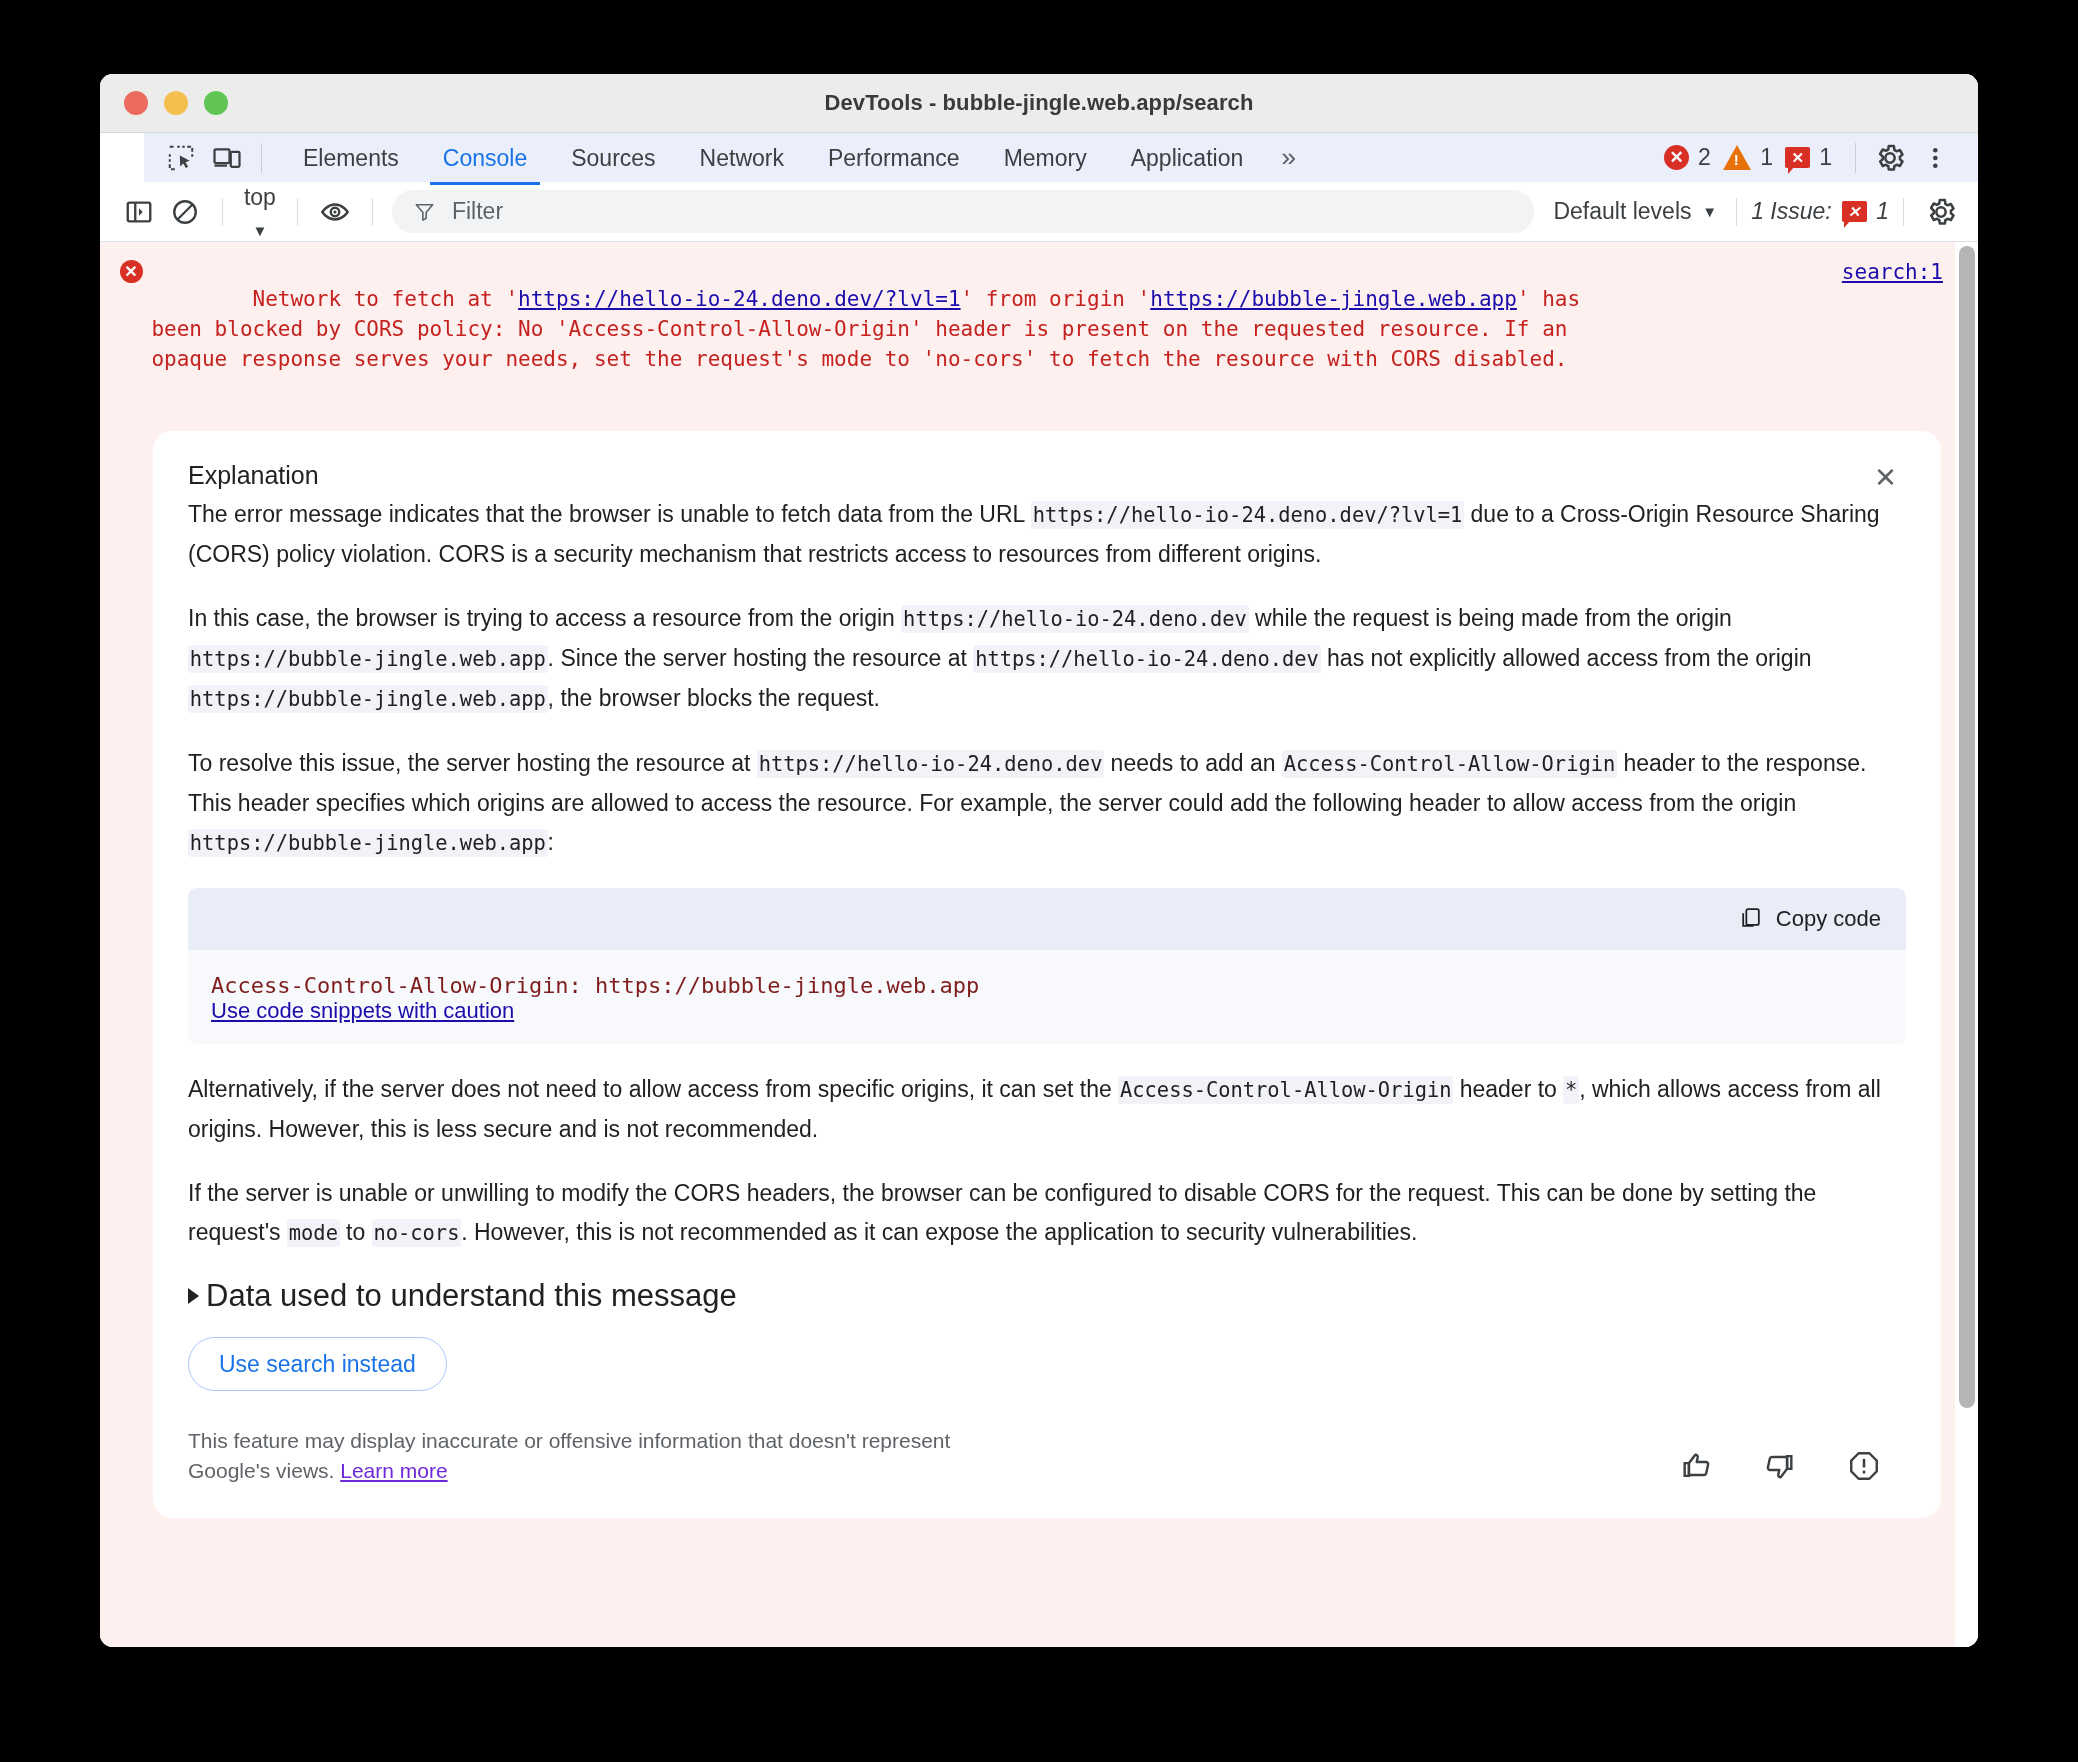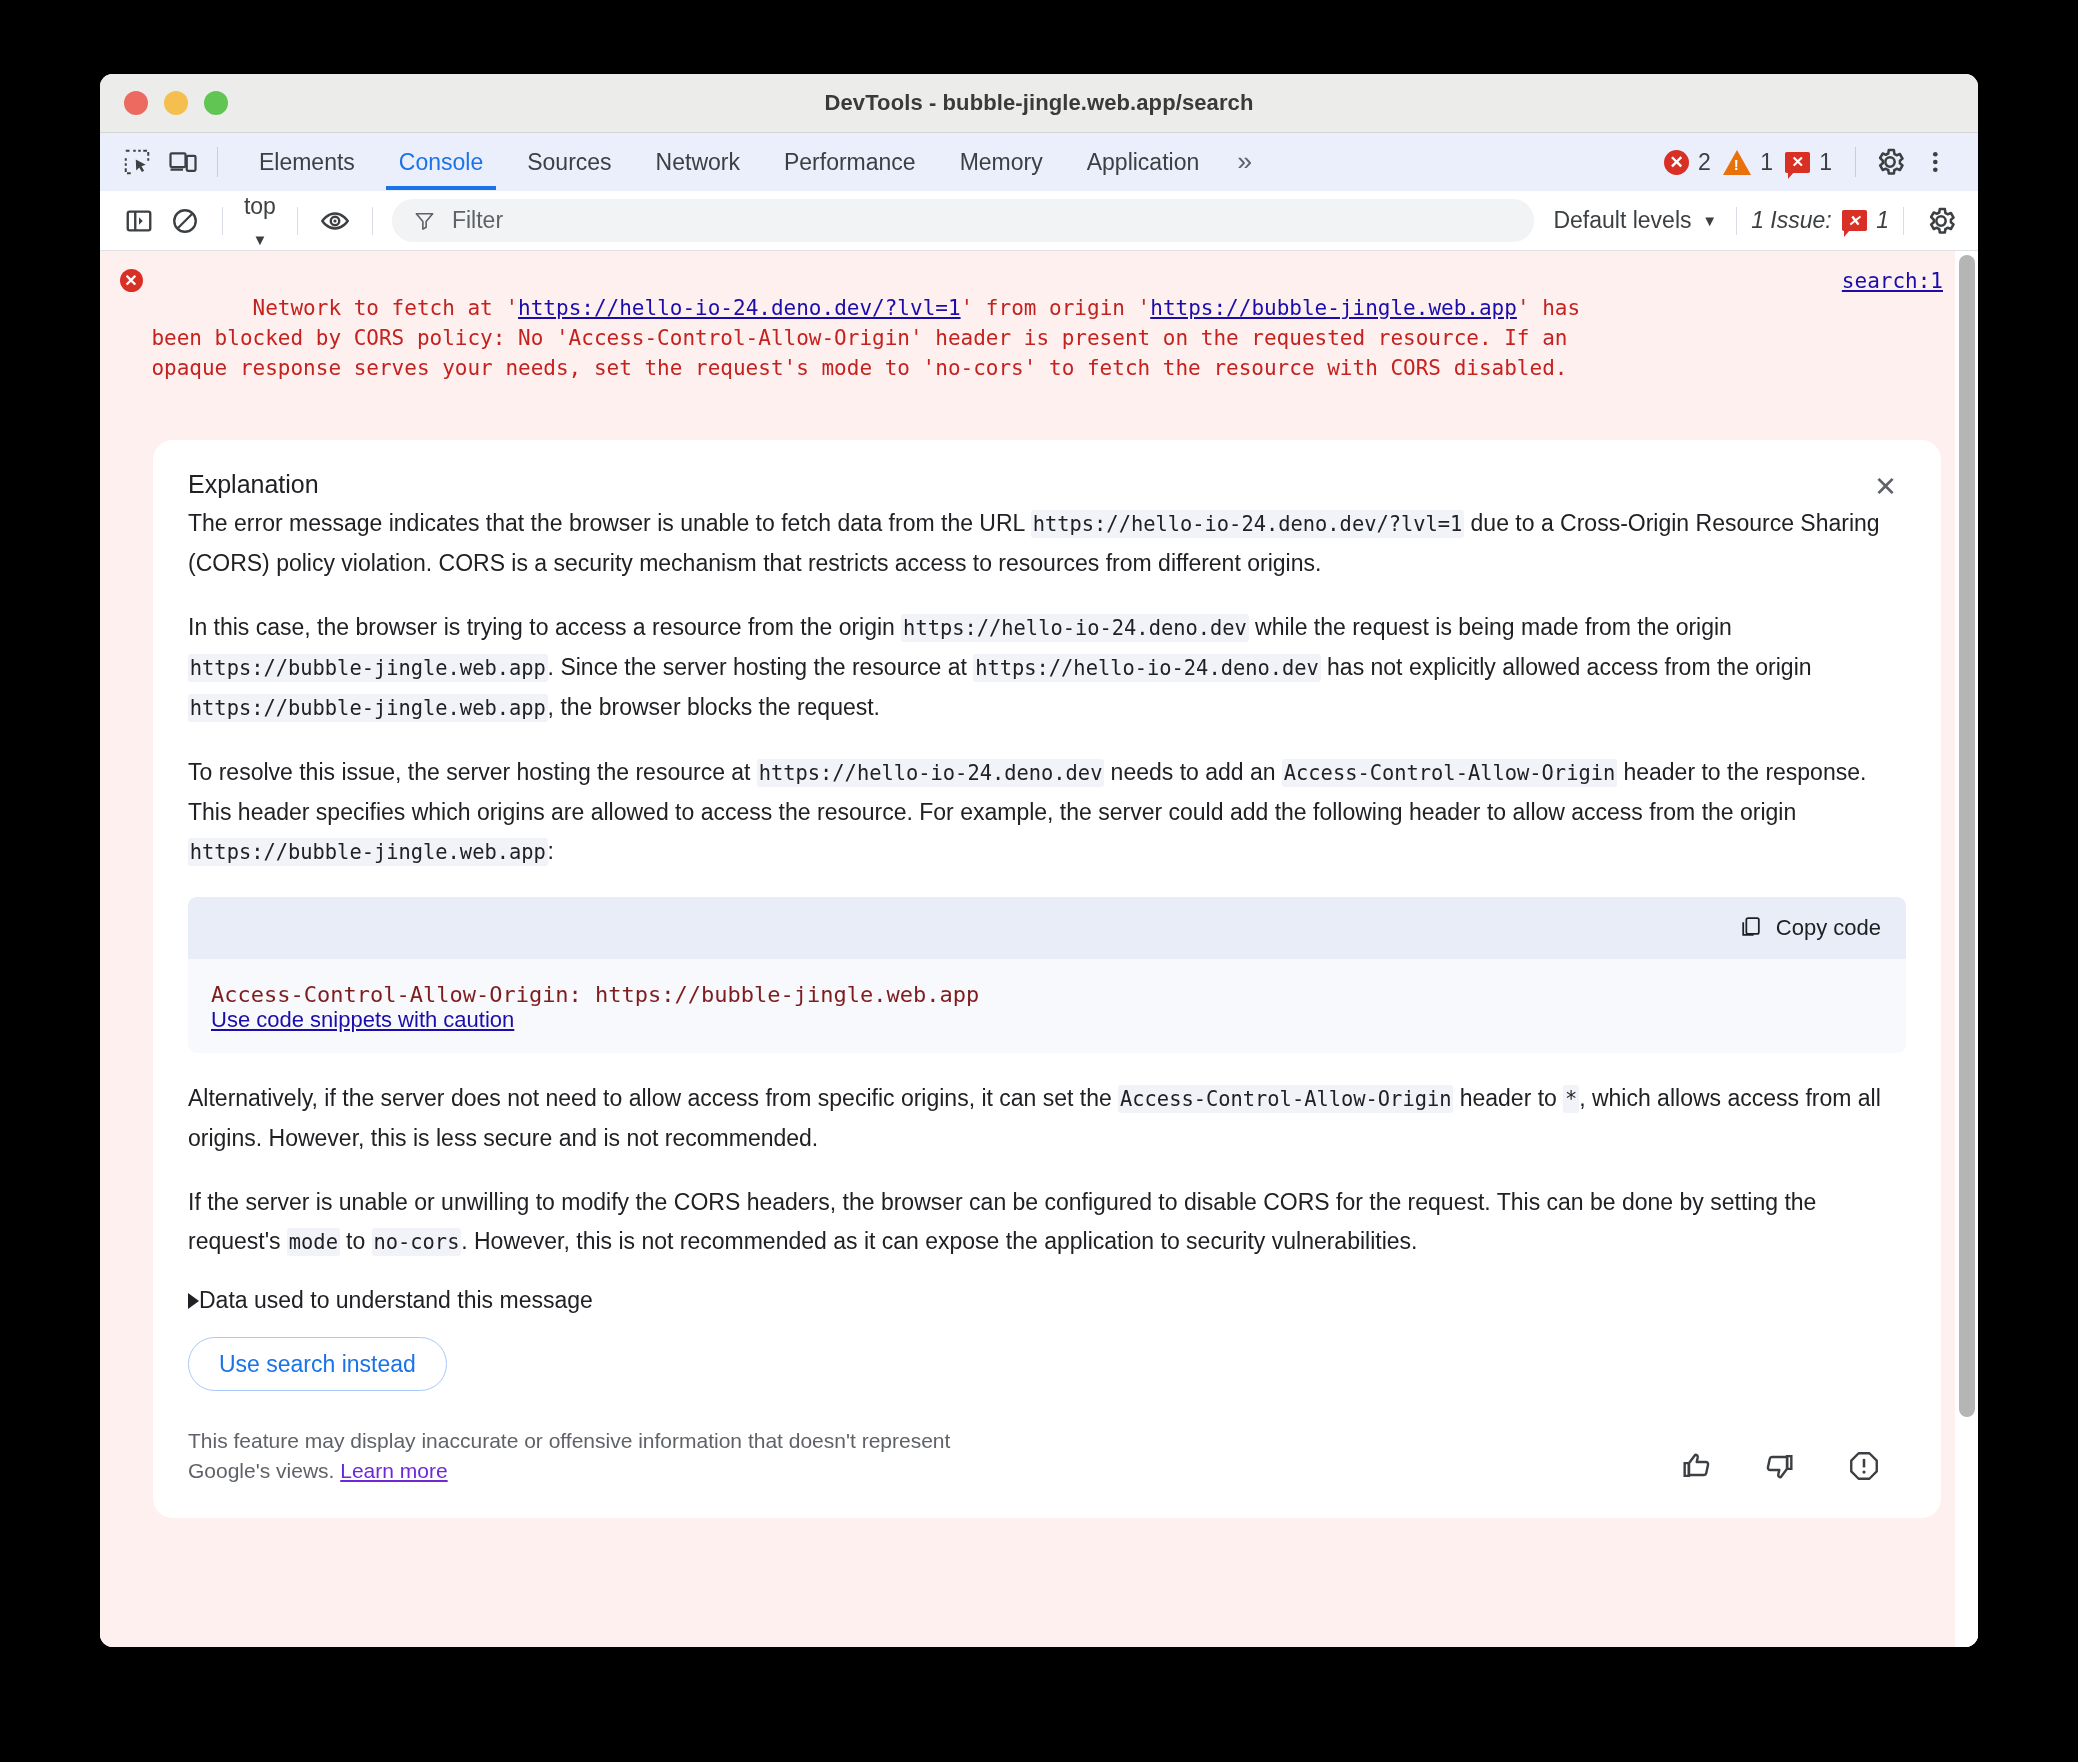--- a/index.html
+++ b/index.html
@@ -49,26 +49,27 @@
     left: 0; right: 0;
     text-align: center;
     font-size: 22px;
     font-weight: bold;
     color: #3a3a3a;
     letter-spacing: 0.1px;
   }
 
   
   .tabstrip {
-    height: 58px;
+    height: 49px;
     background: #eaeffb;
     display: flex;
     align-items: center;
     flex: 0 0 auto;
     padding-left: 14px;
+    margin-left: 44px;
   }
   .tb-icon-btn {
     width: 46px; height: 46px;
     display: flex; align-items: center; justify-content: center;
     border-radius: 5.3px;
   }
   .tabstrip .vsep {
     width: 0.9px; height: 30px; background: #c8cddb; margin: 0 10.6px;
   }
   .tabs { display: flex; align-items: center; margin-left: 8.9px; }
@@ -285,24 +286,25 @@
     font-size: 22px;
     color: #7f1d1d;
   }
   .caution-link {
     font-size: 22px;
     color: #1a0dab;
     text-decoration: underline;
   }
 
   .data-used {
-    font-size: 23px;
+    font-size: 31px;
     color: #202124;
     display: flex;
     align-items: center;
+    gap: 7px;
     margin: 16px 0 23px 0;
   }
   .tri-right {
     width: 0; height: 0;
     border-top: 8px solid transparent;
     border-bottom: 8px solid transparent;
     border-left: 11.5px solid #202124;
   }
   .search-btn {
     display: inline-block;

